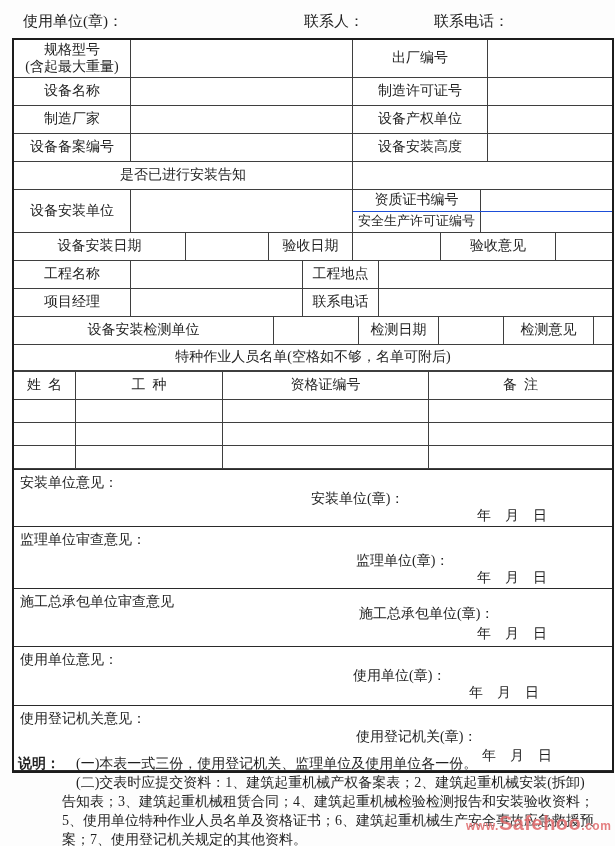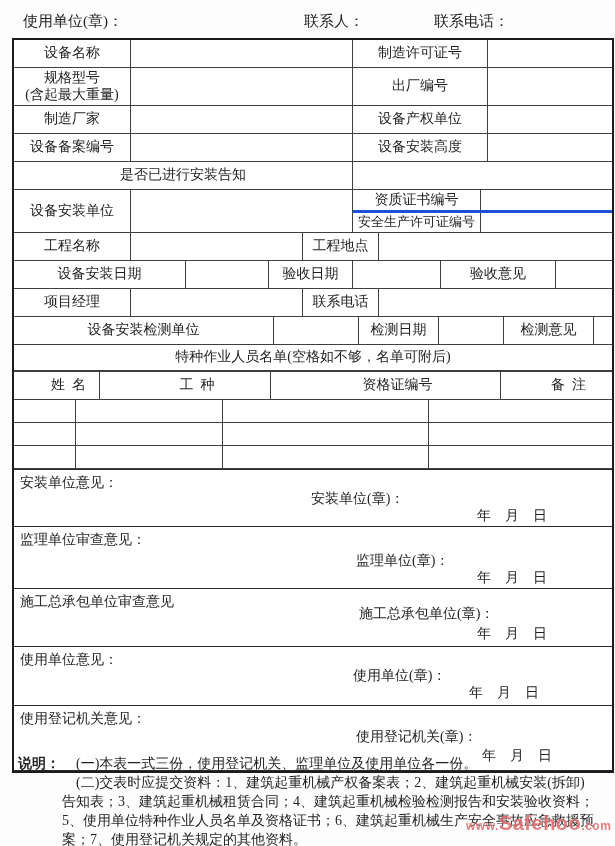--- a/index.html
+++ b/index.html
@@ -39,34 +39,34 @@
 
   
   .h27{height:27px}.h37{height:37px}.h42{height:42px}.h25{height:25px}.h22{height:22px}
 
   
   .wA1{width:117px}.wA2{width:222px}.wA3{width:135px}
   
   .wN1{width:339px}
   
   .stack{display:flex;flex-direction:column;flex:1;}
-  .srow{display:flex;flex:1;border-bottom:3px solid #1d4ed8;}
+  .srow{display:flex;flex:1;border-bottom:1px solid #1d4ed8;}
   .srow:last-child{border-bottom:none;}
   .wI1{width:128px}
   .fs13{font-size:13px;}
   
   .wD1{width:172px}.wD2{width:83px}.wD3{width:84px}.wD4{width:88px}.wD5{width:115px}
   
   .wP1{width:117px}.wP2{width:172px}.wP3{width:76px}
   
   .wQ1{width:260px}.wQ2{width:85px}.wQ3{width:80px}.wQ4{width:65px}.wQ5{width:90px}
   
   .phead{border-top:1px solid #3f3f3f;}
   .wS1{width:62px}.wS2{width:147px}.wS3{width:206px}
-  .hdrsp{white-space:pre;margin-left:24px;}
+  .hdrsp{white-space:pre;}
 
   
   .op{position:relative;border-bottom:1px solid #2a2a2a;font-size:14px;}
   .op-first{border-top:1px solid #2a2a2a;}
   .op-title{position:absolute;left:6px;top:4px;white-space:nowrap;}
   .op-stamp{position:absolute;white-space:nowrap;text-align:center;}
   .op-date{position:absolute;white-space:pre;}
   .op1{height:56px}.op2{height:61px}.op3{height:57px}.op4{height:58px}.op5{height:64px}
   .op1 .op-stamp{left:297px;top:20px}.op1 .op-date{left:463px;top:37px}
   .op2 .op-stamp{left:342px;top:25px}.op2 .op-date{left:463px;top:42px}
@@ -98,32 +98,32 @@
 <body>
 
 <div class="tophdr">
   <span class="th-use">使用单位(章)：</span>
   <span class="th-contact">联系人：</span>
   <span class="th-phone">联系电话：</span>
 </div>
 
 <div class="tbl">
 
-  <div class="row h27">
-    <div class="c wA1">设备名称</div>
-    <div class="c val wA2"></div>
-    <div class="c wA3">制造许可证号</div>
-    <div class="c val grow last"></div>
-  </div>
-
   <div class="row h37">
     <div class="c wA1 pre2">规格型号
 (含起最大重量)</div>
     <div class="c val wA2"></div>
     <div class="c wA3">出厂编号</div>
+    <div class="c val grow last"></div>
+  </div>
+
+  <div class="row h27">
+    <div class="c wA1">设备名称</div>
+    <div class="c val wA2"></div>
+    <div class="c wA3">制造许可证号</div>
     <div class="c val grow last"></div>
   </div>
 
   <div class="row h27">
     <div class="c wA1">制造厂家</div>
     <div class="c val wA2"></div>
     <div class="c wA3">设备产权单位</div>
     <div class="c val grow last"></div>
   </div>
 
@@ -148,36 +148,36 @@
         <div class="c val grow last"></div>
       </div>
       <div class="srow">
         <div class="c wI1 fs13">安全生产许可证编号</div>
         <div class="c val grow last"></div>
       </div>
     </div>
   </div>
 
   <div class="row h27">
-    <div class="c wP1">工程名称</div>
-    <div class="c val wP2"></div>
-    <div class="c wP3">工程地点</div>
-    <div class="c val grow last"></div>
-  </div>
-
-  <div class="row h27">
     <div class="c wD1">设备安装日期</div>
     <div class="c val wD2"></div>
     <div class="c wD3">验收日期</div>
     <div class="c val wD4"></div>
     <div class="c wD5">验收意见</div>
     <div class="c val grow last"></div>
   </div>
 
   <div class="row h27">
+    <div class="c wP1">工程名称</div>
+    <div class="c val wP2"></div>
+    <div class="c wP3">工程地点</div>
+    <div class="c val grow last"></div>
+  </div>
+
+  <div class="row h27">
     <div class="c wP1">项目经理</div>
     <div class="c val wP2"></div>
     <div class="c wP3">联系电话</div>
     <div class="c val grow last"></div>
   </div>
 
   <div class="row h27">
     <div class="c wQ1">设备安装检测单位</div>
     <div class="c val wQ2"></div>
     <div class="c wQ3">检测日期</div>

